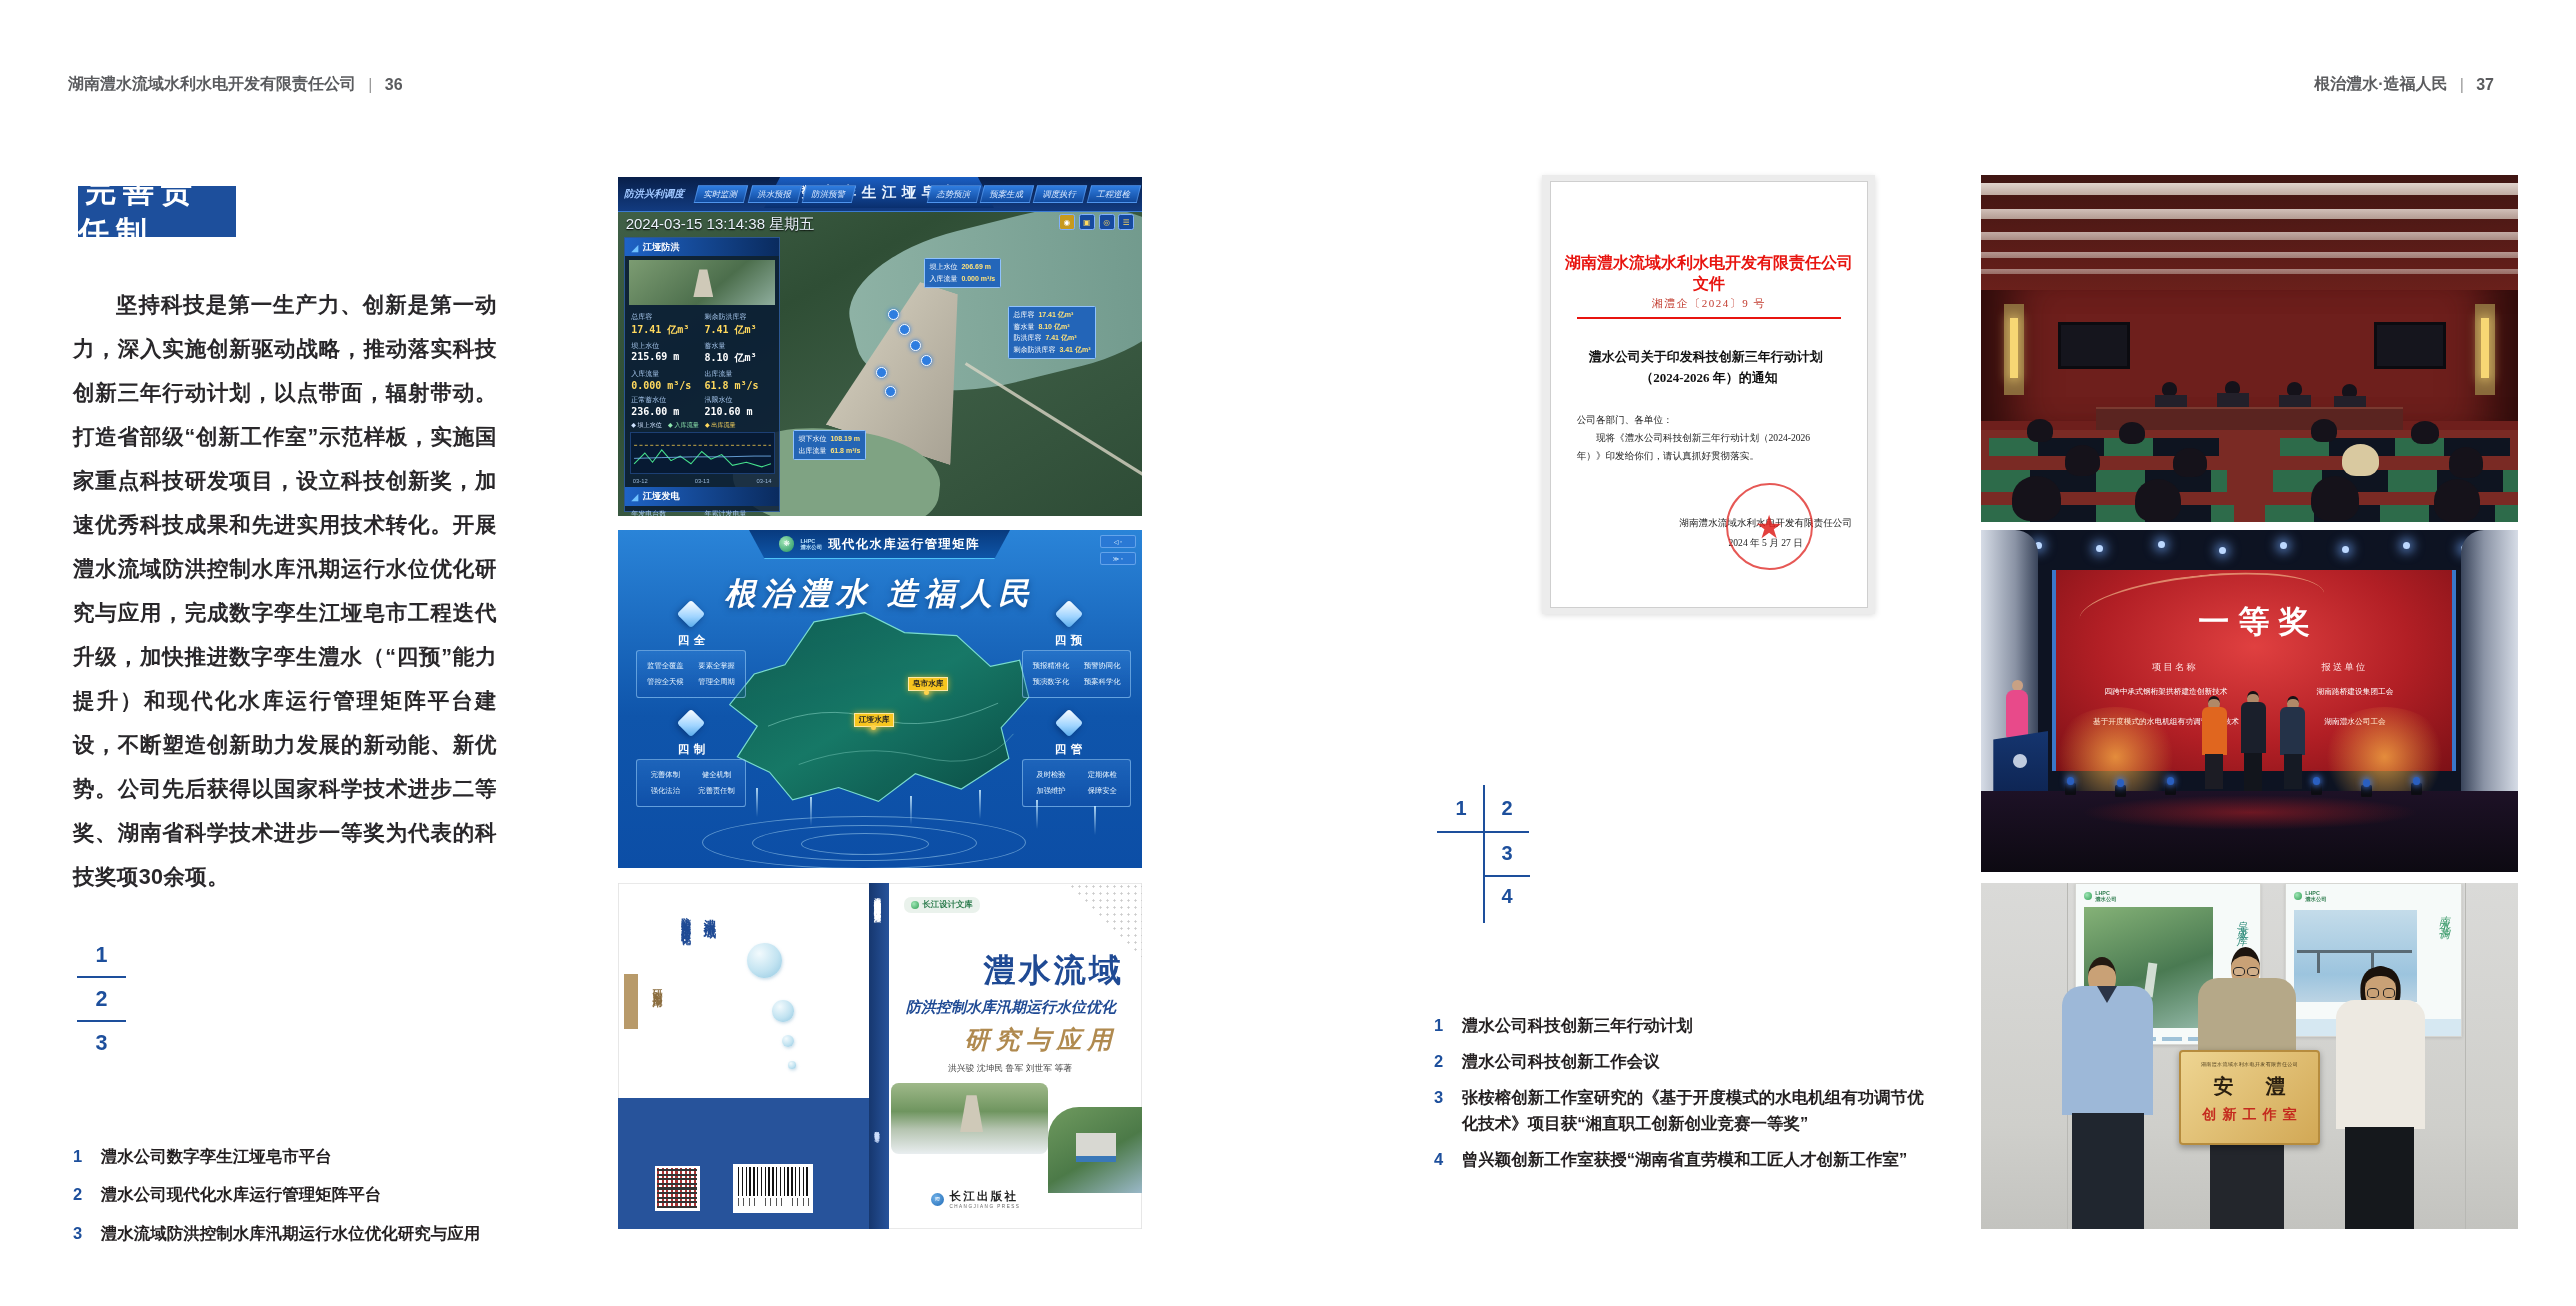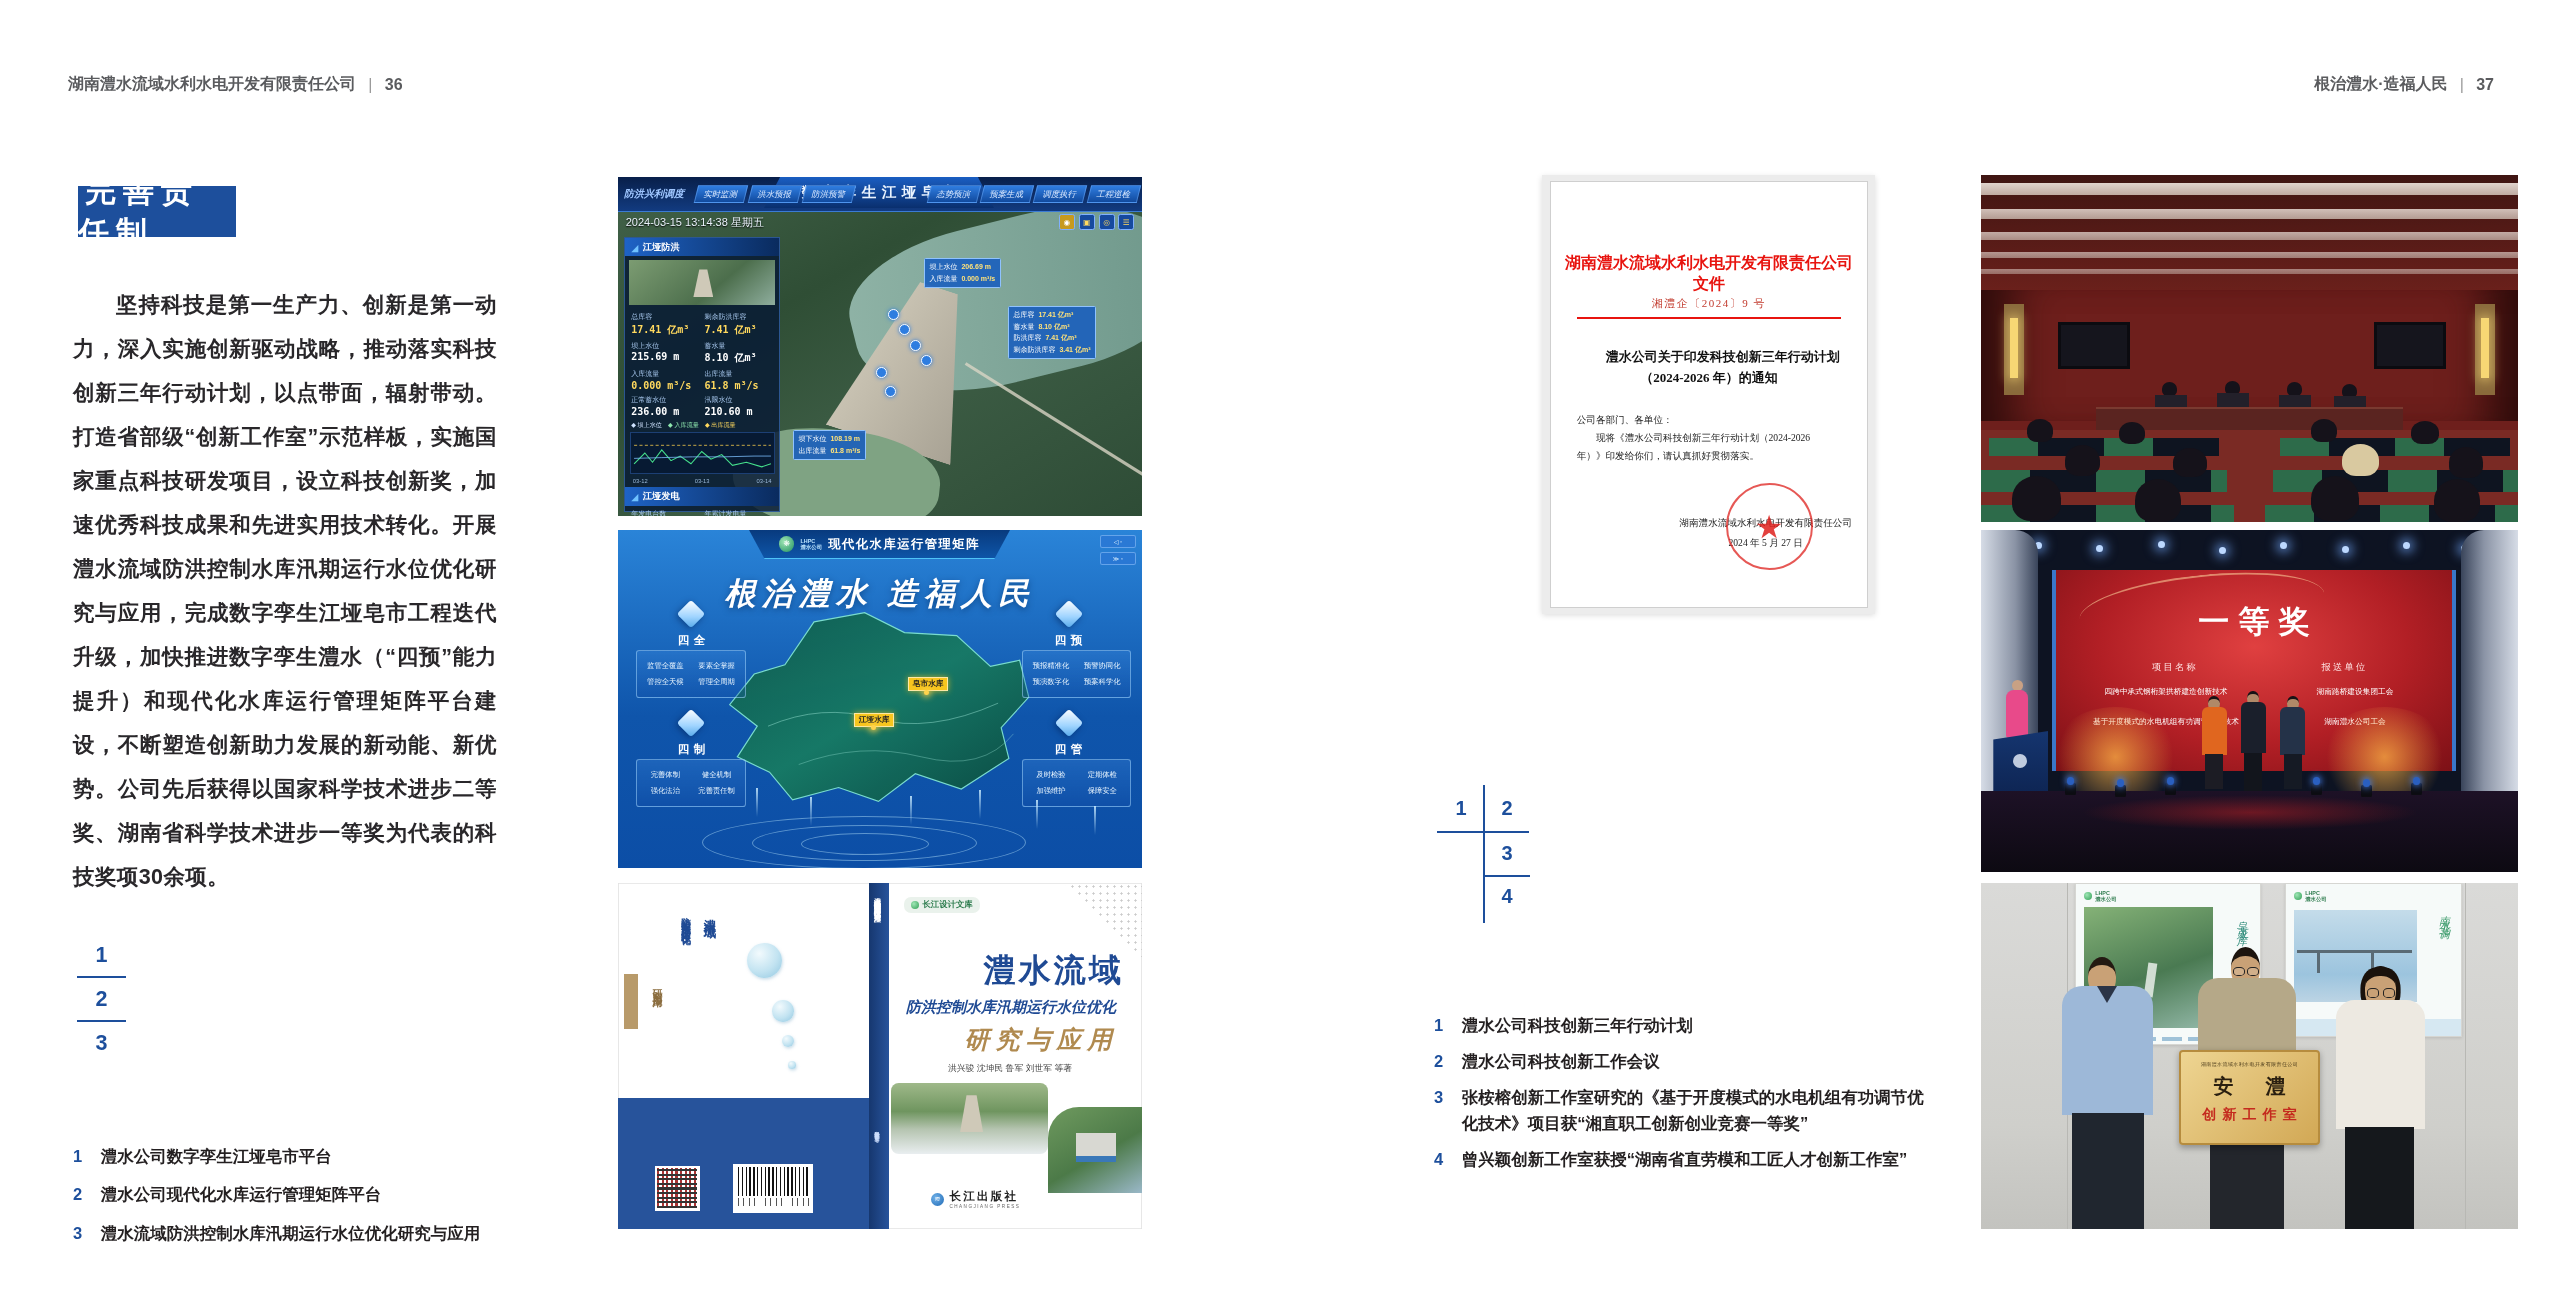--- a/index.html
+++ b/index.html
@@ -157,21 +157,21 @@
       <div class="ttab">实时监测</div>
       <div class="ttab">洪水预报</div>
       <div class="ttab">防洪预警</div>
     </div>
     <div class="abs" style="right:3.8px;top:8.4px;display:flex;gap:3.8px;">
       <div class="ttab">态势预演</div>
       <div class="ttab">预案生成</div>
       <div class="ttab">调度执行</div>
       <div class="ttab">工程巡检</div>
     </div>
-    <div class="abs" style="left:7.7px;top:38px;font-size:11px;color:#eaf2fb;text-shadow:0 0.8px 1.5px #000;">2024-03-15 13:14:38 星期五</div>
+    <div class="abs" style="left:7.7px;top:38px;font-size:15px;color:#eaf2fb;text-shadow:0 0.8px 1.5px #000;">2024-03-15 13:14:38 星期五</div>
     <div class="abs" style="right:7.7px;top:37px;display:flex;gap:3.8px;">
       <div class="hudic" style="background:#c79a1e;color:#fff;">◉</div>
       <div class="hudic">▣</div>
       <div class="hudic">◎</div>
       <div class="hudic">☰</div>
     </div>
 
     <div class="abs tpanel" style="left:6.1px;top:60px;width:154px;height:273px;">
       <div class="tph">
           <span style="color:#6fc2ff;">◢</span>
@@ -403,21 +403,21 @@
     <span>根治澧水·造福人民</span>
     <span class="sep">|</span>
     <span>37</span>
   </div>
 
   <div class="abs fig docwrap" style="left:1542px;top:175px;width:333px;height:439px;">
     <div class="paper" style="left:7.7px;top:6.1px;width:316px;height:425px;">
       <div class="abs doc-head" style="left:7.7px;top:71px;width:301px;">湖南澧水流域水利水电开发有限责任公司文件</div>
       <div class="abs doc-no" style="left:7.7px;top:114px;width:301px;">湘澧企〔2024〕9 号</div>
       <div class="abs doc-rule" style="left:26px;top:135px;width:264px;"></div>
-      <div class="abs doc-title" style="left:29px;top:166px;width:286px;">澧水公司关于印发科技创新三年行动计划</div>
+      <div class="abs doc-title" style="left:12px;top:166px;width:286px;">澧水公司关于印发科技创新三年行动计划</div>
       <div class="abs doc-title" style="left:15.4px;top:187px;width:286px;">（2024-2026 年）的通知</div>
       <div class="abs doc-body" style="left:26px;top:229px;width:264px;">公司各部门、各单位：</div>
       <div class="abs doc-body" style="left:26px;top:247px;width:264px;text-indent:2em;">现将《澧水公司科技创新三年行动计划（2024-2026 年）》印发给你们，请认真抓好贯彻落实。</div>
       <div class="abs doc-body" style="left:123px;top:332px;width:184px;text-align:center;">湖南澧水流域水利水电开发有限责任公司</div>
       <div class="abs doc-body" style="left:123px;top:352px;width:184px;text-align:center;">2024 年 5 月 27 日</div>
       <div class="abs seal" style="left:175px;top:301px;width:83px;height:83px;">
         <span style="font-size:32px;">★</span>
       </div>
     </div>
   </div>

